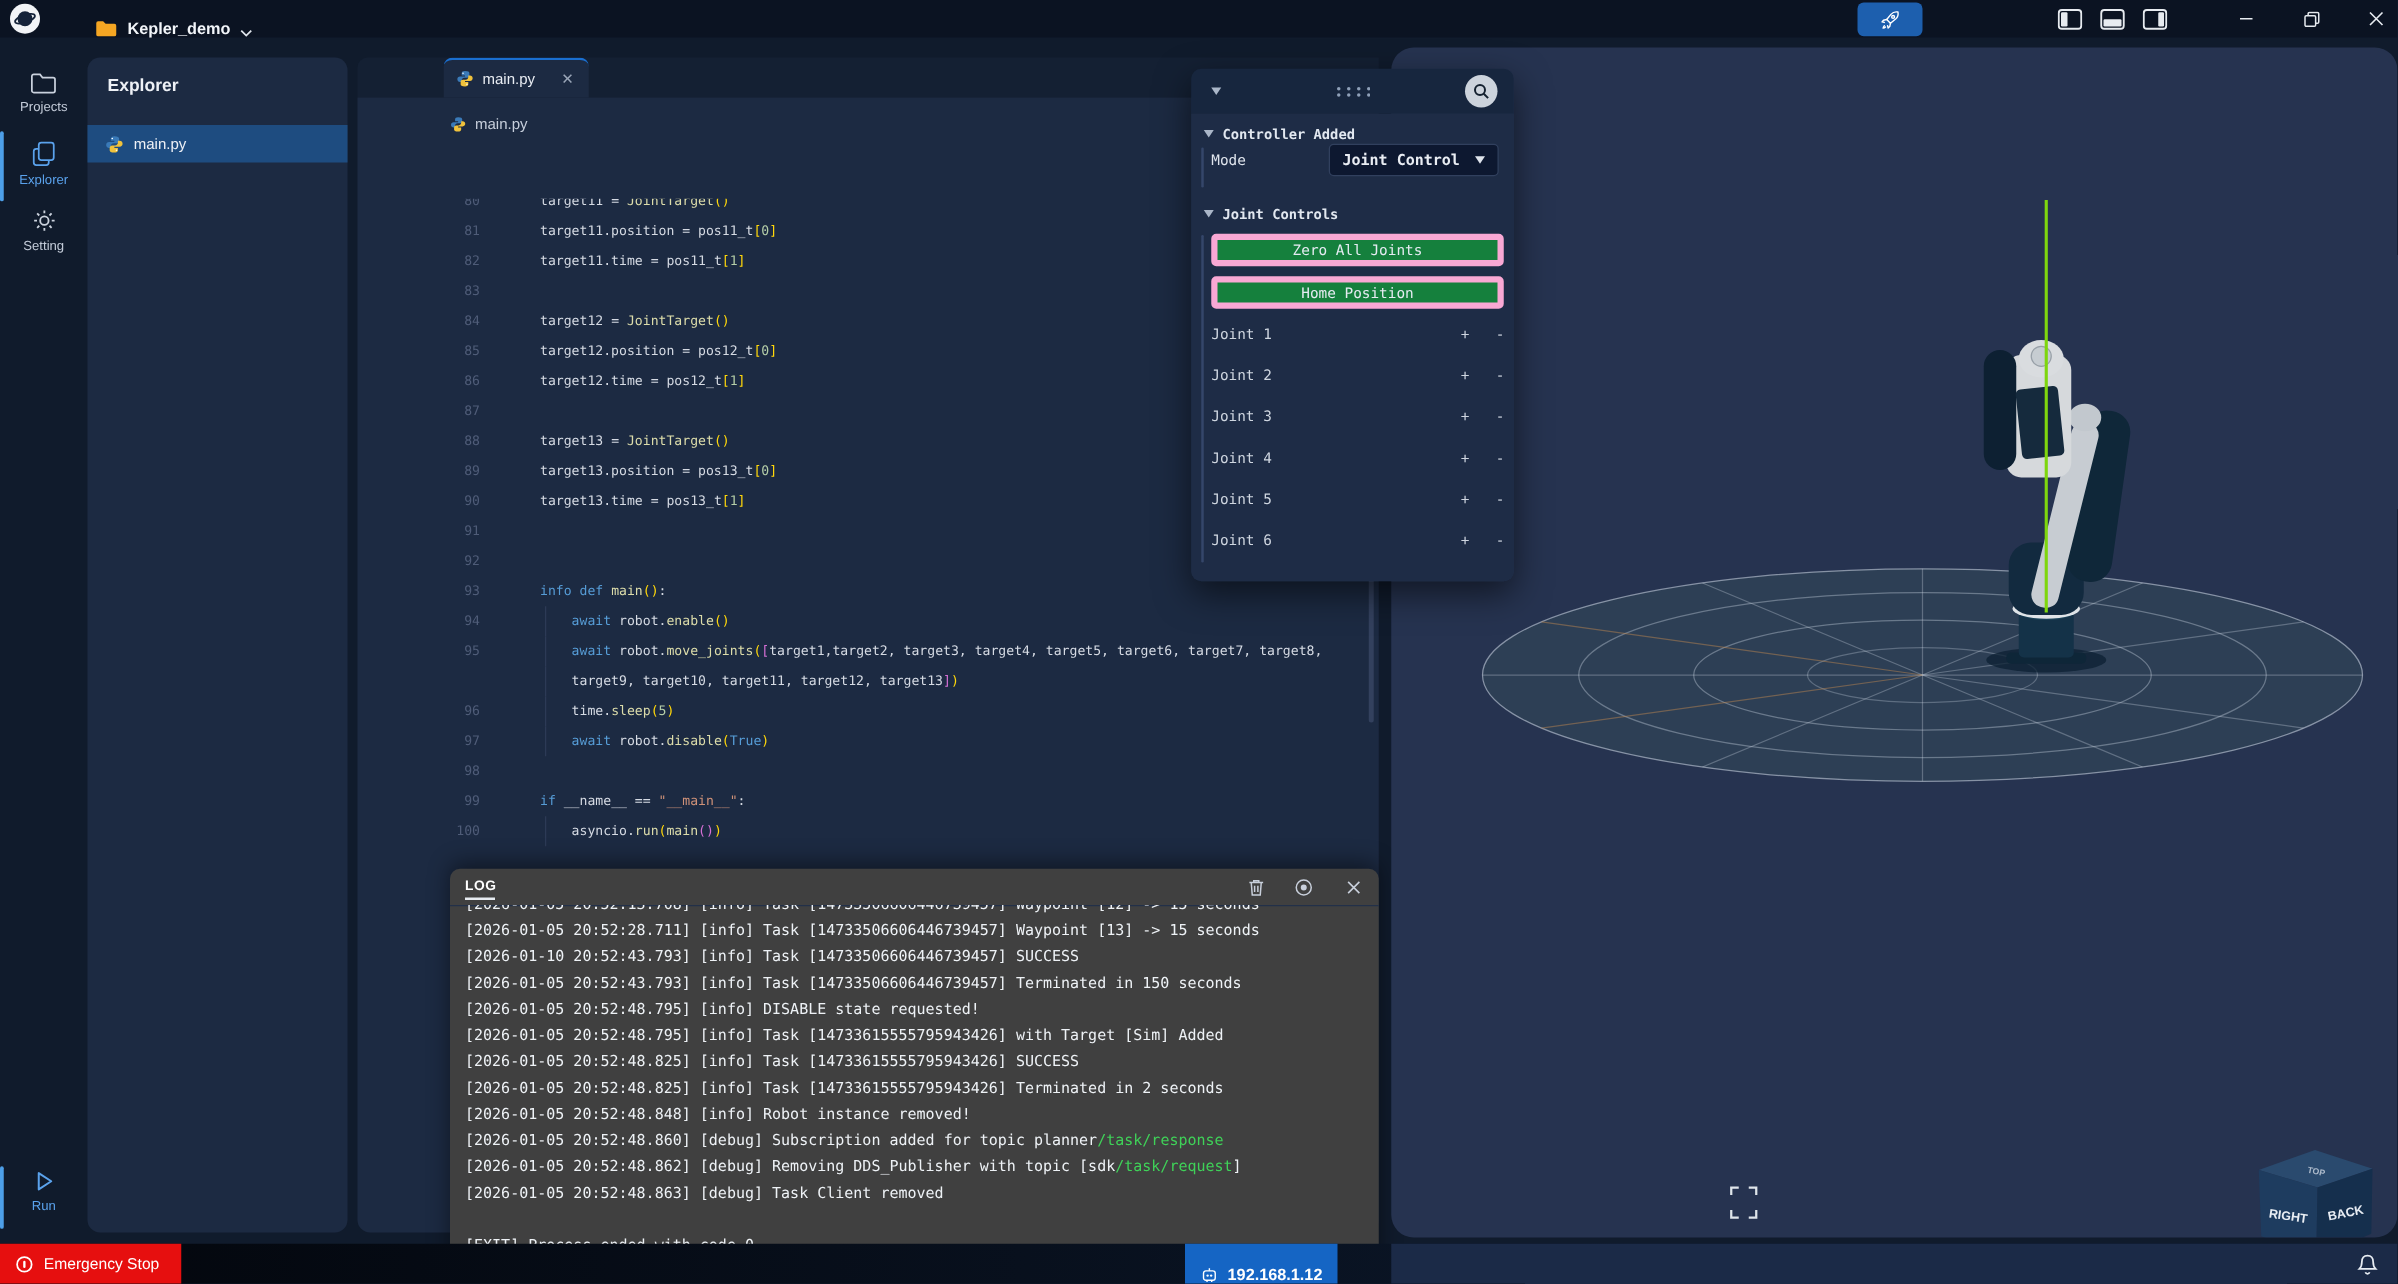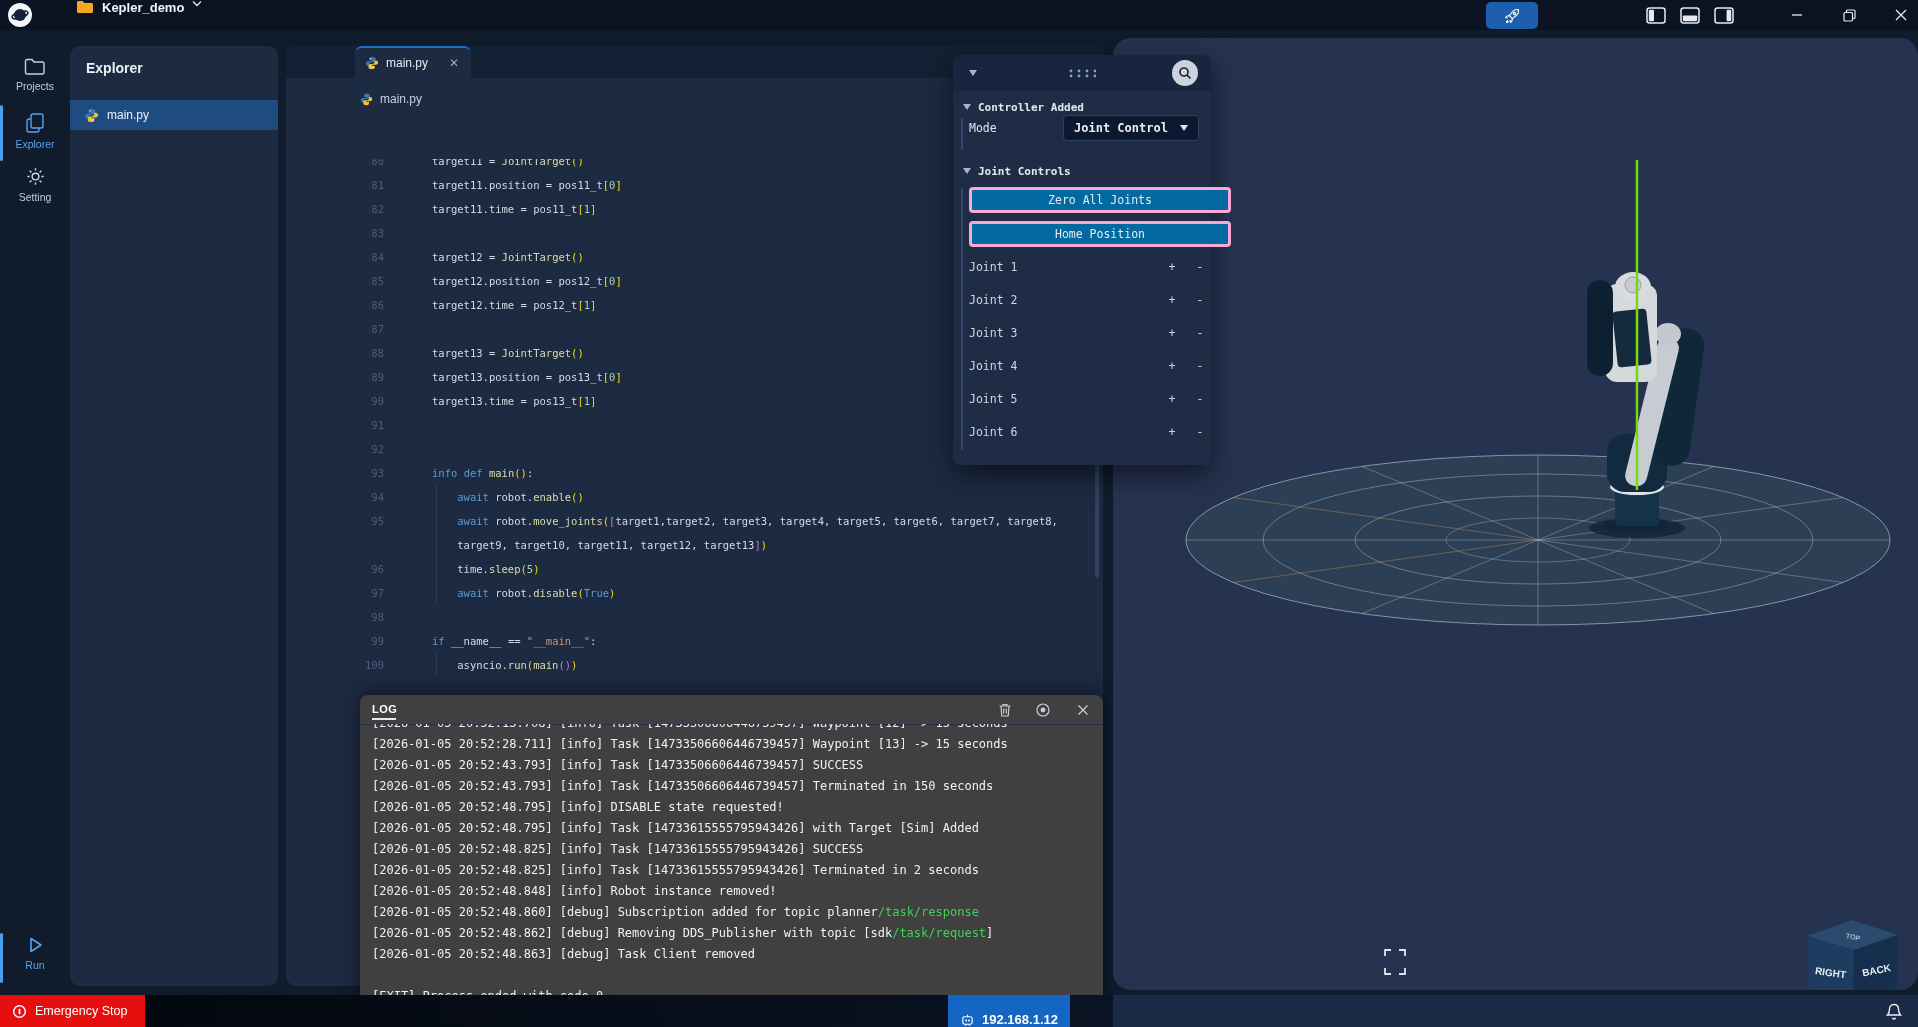--- a/index.html
+++ b/index.html
@@ -3,21 +3,21 @@
 <meta charset="utf-8">
 <style>
   *{margin:0;padding:0;box-sizing:border-box}
   html,body{width:1918px;height:1027px;overflow:hidden}
   body{background:#101b2c;font-family:"Liberation Sans",sans-serif;position:relative;color:#e8ecf2}
   svg{display:block}
 
   
   .titlebar{position:absolute;left:0;top:0;width:1918px;height:30px;background:#0b1322;display:flex;align-items:center}
   .logo{position:absolute;left:8px;top:3px;width:24px;height:24px;border-radius:50%;background:#f2f4f7;display:flex;align-items:center;justify-content:center}
-  .proj{position:absolute;left:76px;top:0;height:30px;display:flex;align-items:flex-start;gap:8px;cursor:default}
+  .proj{position:absolute;left:76px;top:0;height:30px;display:flex;align-items:flex-end;gap:8px;cursor:default}
   .proj .pname{font-size:13px;font-weight:700;color:#f2f5f9}
   .rocket-btn{position:absolute;left:1486px;top:2px;width:52px;height:27px;background:#1d5fae;border-radius:5px;display:flex;align-items:center;justify-content:center}
   .layouts{position:absolute;left:1646px;top:0;height:30px;display:flex;align-items:center;gap:14px}
   .winctl{position:absolute;right:6px;top:0;height:30px;display:flex;align-items:center;gap:30px}
   .winctl>div{width:22px;height:22px;display:flex;align-items:center;justify-content:center}
 
   
   .rail{position:absolute;left:0;top:30px;width:70px;height:965px}
   .rail-item{position:absolute;left:0;width:70px;display:flex;flex-direction:column;align-items:center;gap:4px}
   .rail-item .lbl{font-size:10.5px;color:#c3cbd8}
@@ -64,21 +64,21 @@
   .controller{position:absolute;left:953px;top:55px;width:258px;height:410px;z-index:30;box-shadow:0 10px 28px rgba(0,0,0,.55);border-radius:8px;font-family:"DejaVu Sans Mono",monospace}
   .ctl-head{position:absolute;left:0;top:0;width:258px;height:36px;background:#17263e;border-radius:8px 8px 0 0}
   .ctl-body{position:absolute;left:0;top:36px;width:258px;height:374px;background:#1e2c46;border-radius:0 0 8px 8px}
   .tri{width:0;height:0;border-left:4px solid transparent;border-right:4px solid transparent;border-top:6px solid #aab6c8;display:inline-block}
   .sec-head{display:flex;align-items:center;gap:7px;padding-left:10px;height:16px;font-size:11px;font-weight:700;color:#e2e8f0}
   .ctl-guide{position:absolute;left:8px;width:2px;background:#35466a;border-radius:1px}
   .mode-row{position:relative;height:26px;margin-top:0}
   .mode-lbl{position:absolute;left:16px;top:6px;font-size:11.5px;color:#dfe4ec}
   .dropdown{position:absolute;left:110px;top:0;width:136px;height:26px;background:#0d1830;border:1px solid #31405e;border-radius:4px;display:flex;align-items:center;padding:0 10px;font-size:12px;font-weight:700;color:#e9edf3}
   .dropdown .tri{margin-left:auto;border-top-color:#dfe4ec}
-  .ctl-btn{position:relative;margin:8px 8px 0 16px;width:262px;height:26px;background:#0369a1;border:3px solid #f9a8d4;border-radius:4px;display:flex;align-items:center;justify-content:center;font-size:11.5px;color:#e6ebf2}
+  .ctl-btn{position:relative;margin:8px 8px 0 16px;width:234px;height:26px;background:#15803d;border:5px solid #f9a8d4;border-radius:4px;display:flex;align-items:center;justify-content:center;font-size:11.5px;color:#e6ebf2}
   .joint-row{position:relative;height:20px;margin:13px 0 0 16px;font-size:11.5px;color:#cfd6e0}
   .joint-row .jp{position:absolute;left:194px;top:0;width:18px;text-align:center;color:#cfd6e0}
   .joint-row .jm{position:absolute;left:222px;top:0;width:18px;text-align:center;color:#cfd6e0}
 
   
   .viewport{position:absolute;left:1113px;top:38px;width:805px;height:952px;background:#263350;border-radius:18px;overflow:hidden}
   .cube-lbl{font-family:"Liberation Sans",sans-serif;font-size:10px;font-weight:700;fill:#e8edf3}
   .cube-lbl-top{font-size:7px;fill:#cdd6e2;opacity:.8}
 
   
@@ -251,21 +251,21 @@
             <circle cx="8" cy="8" r="6"></circle>
             <circle cx="8" cy="8" r="1.8" fill="currentColor"></circle>
           </svg>
         <svg class="log-ic" style="left:715px" viewBox="0 0 16 16" stroke="currentColor" stroke-width="1.3">
             <path d="M3.5 3.5l9 9M12.5 3.5l-9 9"></path>
           </svg>
       </div>
       <div class="log-content" id="log-content">
           <div class="log-line"><span class="sg-w">[2026-01-05 20:52:13.708] [info] Task [14733506606446739457] Waypoint [12] -&gt; 15 seconds</span></div>
           <div class="log-line"><span class="sg-w">[2026-01-05 20:52:28.711] [info] Task [14733506606446739457] Waypoint [13] -&gt; 15 seconds</span></div>
-          <div class="log-line"><span class="sg-w">[2026-01-05 20:52:43.793] [info] Task [14733506606446739457] SUCCESS</span></div>
+          <div class="log-line"><span class="sg-w">[2026-01-10 20:52:43.793] [info] Task [14733506606446739457] SUCCESS</span></div>
           <div class="log-line"><span class="sg-w">[2026-01-05 20:52:43.793] [info] Task [14733506606446739457] Terminated in 150 seconds</span></div>
           <div class="log-line"><span class="sg-w">[2026-01-05 20:52:48.795] [info] DISABLE state requested!</span></div>
           <div class="log-line"><span class="sg-w">[2026-01-05 20:52:48.795] [info] Task [14733615555795943426] with Target [Sim] Added</span></div>
           <div class="log-line"><span class="sg-w">[2026-01-05 20:52:48.825] [info] Task [14733615555795943426] SUCCESS</span></div>
           <div class="log-line"><span class="sg-w">[2026-01-05 20:52:48.825] [info] Task [14733615555795943426] Terminated in 2 seconds</span></div>
           <div class="log-line"><span class="sg-w">[2026-01-05 20:52:48.848] [info] Robot instance removed!</span></div>
           <div class="log-line"><span class="sg-w">[2026-01-05 20:52:48.860] [debug] Subscription added for topic planner</span><span class="sg-g">/task/response</span></div>
           <div class="log-line"><span class="sg-w">[2026-01-05 20:52:48.862] [debug] Removing DDS_Publisher with topic [sdk</span><span class="sg-g">/task/request</span><span class="sg-w">]</span></div>
           <div class="log-line"><span class="sg-w">[2026-01-05 20:52:48.863] [debug] Task Client removed</span></div>
           <div class="log-line"></div>

